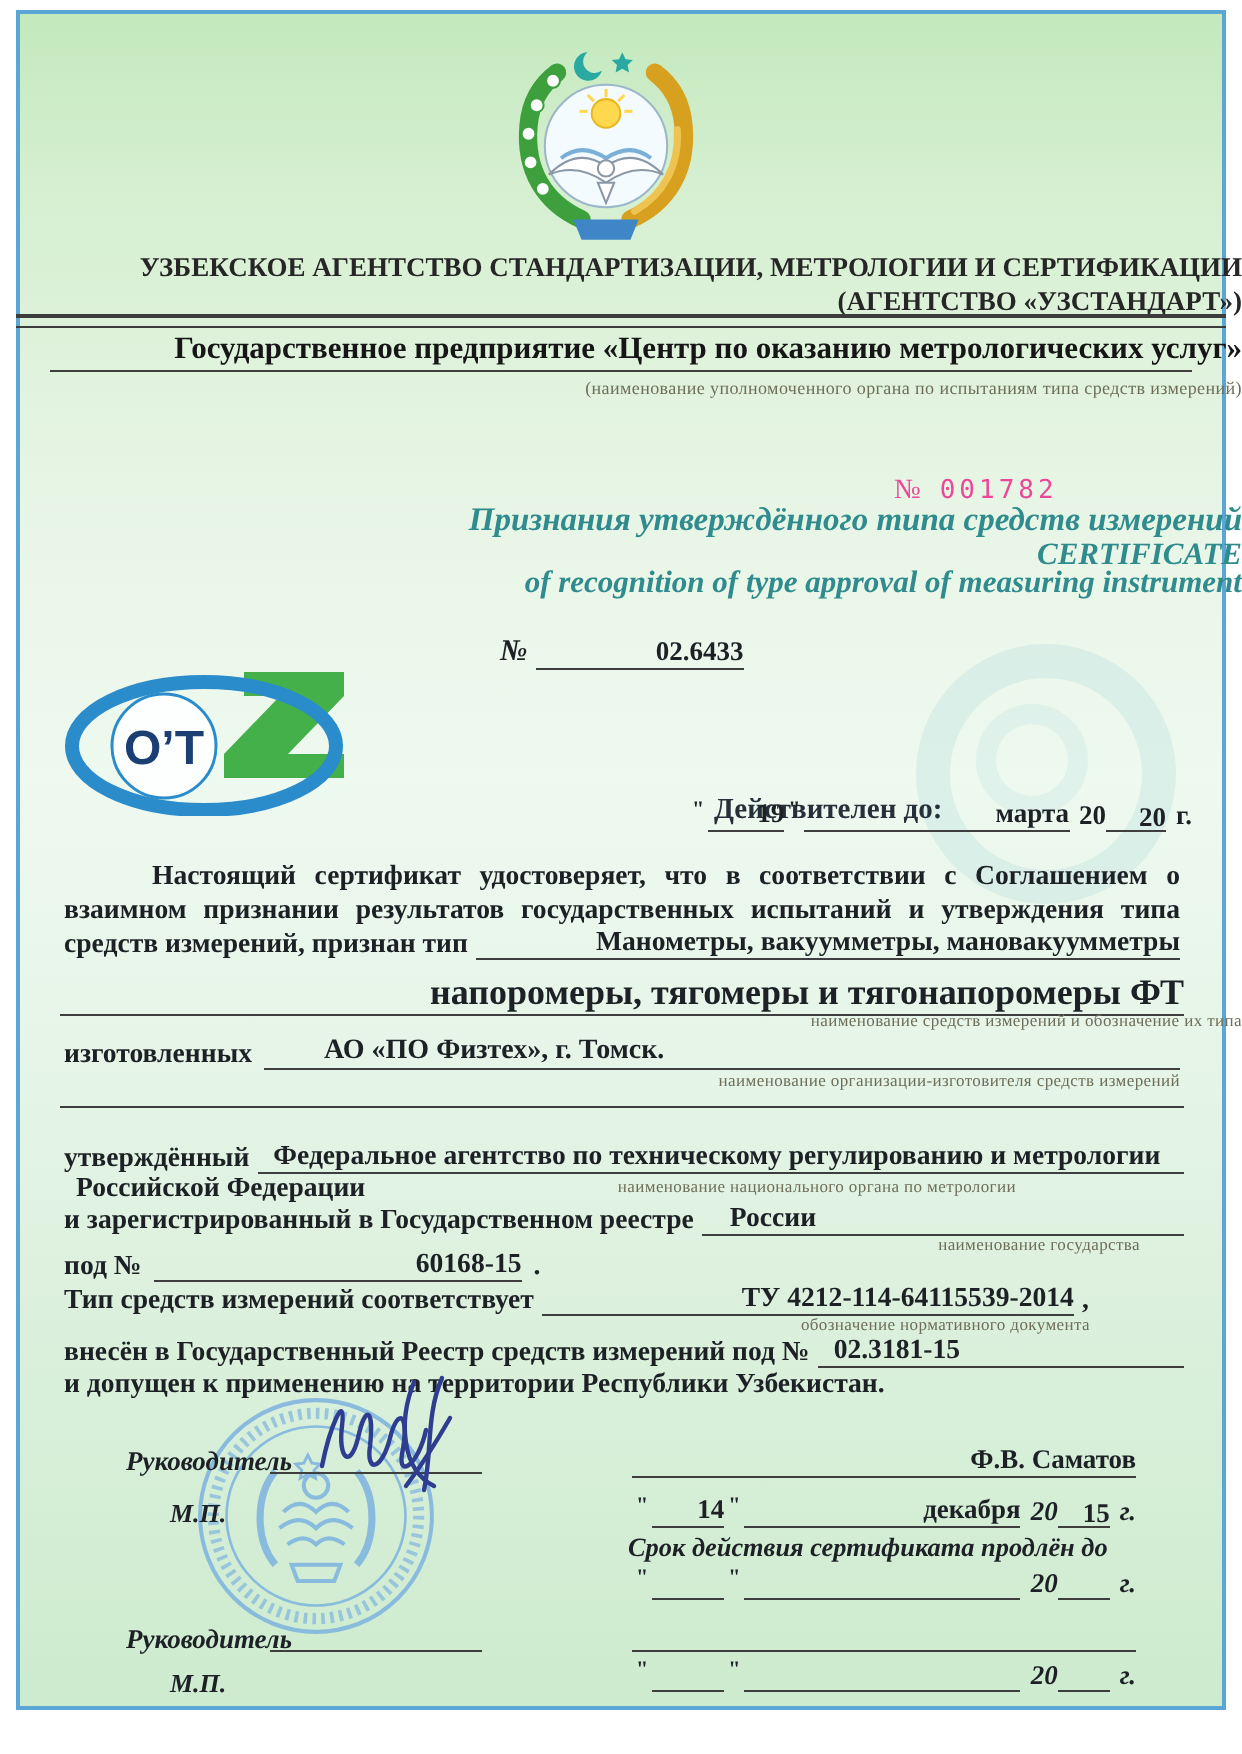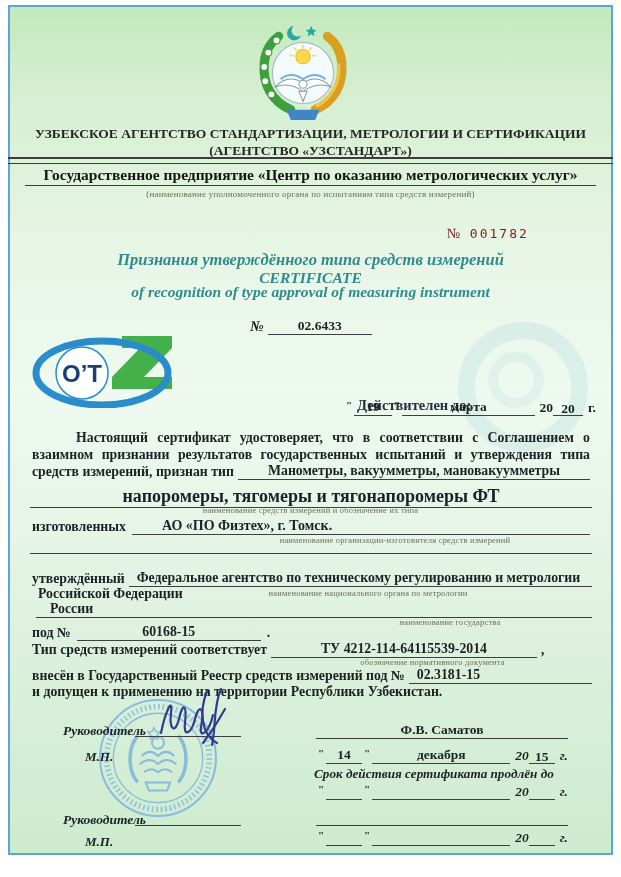--- a/index.html
+++ b/index.html
@@ -5,21 +5,21 @@
   html,body{margin:0;padding:0;background:#ffffff;}
   .page{position:relative;width:621px;height:877px;background:#fff;overflow:hidden;
         font-family:"Liberation Serif", serif;color:#1d2126;}
   .frame{position:absolute;left:8px;top:5px;width:601px;height:846px;border:2px solid #5aa7d6;
          background:linear-gradient(180deg,#c3e9bd 0%,#d5efd0 10%,#e7f5e5 28%,#eef9ef 45%,#e8f6ea 58%,#ddf1de 75%,#d2edd3 92%,#cdebce 100%);}
   .watermark{position:absolute;left:458px;top:322px;width:96px;height:96px;border-radius:50%;
              border:17px solid rgba(150,205,215,.20);}
   .watermark2{position:absolute;left:488px;top:352px;width:36px;height:36px;border-radius:50%;
              border:10px solid rgba(150,205,215,.16);}
   .abs{position:absolute;}
-  .c{text-align:center;}
+  .c{text-align:right;}
   .b{font-weight:bold;}
   .i{font-style:italic;}
   .cap{font-size:8.5px;color:#6e6e58;letter-spacing:.2px;}
   .ul{border-bottom:1px solid #3e3e3e;}
   .row{position:absolute;display:flex;align-items:flex-end;font-weight:bold;font-size:13.8px;color:#1d2126;}
   .lbl{white-space:nowrap;}
   .fill{border-bottom:1px solid #3e3e3e;white-space:nowrap;overflow:hidden;}
   .just{text-align:justify;text-align-last:justify;}
   .drow{position:absolute;display:flex;align-items:flex-end;font-size:13.5px;font-weight:bold;color:#1d2126;}
   .q{display:inline-block;font-size:11px;margin:0 2px;transform:translateY(-5px);}
@@ -64,21 +64,21 @@
   </svg>
 
   <div class="abs c b z2" style="left:0;top:126px;width:621px;font-size:13.5px;color:#262626;">УЗБЕКСКОЕ АГЕНТСТВО СТАНДАРТИЗАЦИИ,  МЕТРОЛОГИИ И СЕРТИФИКАЦИИ</div>
   <div class="abs c b z2" style="left:0;top:143px;width:621px;font-size:13.5px;color:#262626;">(АГЕНТСТВО «УЗСТАНДАРТ»)</div>
   <div class="rule2 z2" style="top:157px;"></div>
 
   <div class="abs c b z2" style="left:0;top:166px;width:621px;font-size:15.5px;color:#161616;">Государственное предприятие «Центр по оказанию метрологических услуг»</div>
   <div class="abs ul z2" style="left:25px;top:185px;width:571px;"></div>
   <div class="abs c cap z2" style="left:0;top:189px;width:621px;font-size:9px;">(наименование уполномоченного органа по испытаниям типа средств измерений)</div>
 
-  <div class="abs z2" style="left:447px;top:226px;font-size:14px;color:#7f1d1d;">
+  <div class="abs z2" style="left:447px;top:238px;font-size:14px;color:#ec4899;">
     <span>№</span>
     <span style="font-family:'DejaVu Sans Mono',monospace;font-size:13px;letter-spacing:2px;margin-left:6px;">001782</span>
   </div>
   <div class="abs c b i z2" style="left:0;top:250px;width:621px;font-size:16.5px;color:#2f8b8d;">Признания утверждённого типа средств измерений</div>
   <div class="abs c b i z2" style="left:0;top:269px;width:621px;font-size:15.5px;color:#2f8b8d;">CERTIFICATE</div>
   <div class="abs c b i z2" style="left:0;top:283px;width:621px;font-size:15.5px;color:#2f8b8d;">of recognition of type approval of measuring instrument</div>
 
   <div class="row z2" style="left:250px;top:318px;width:130px;">
     <span class="i b" style="font-size:15px;">№</span>
     <span class="fill c" style="width:104px;margin-left:4px;font-size:13.5px;">02.6433</span>
@@ -123,20 +123,21 @@
   <div class="abs ul z2" style="left:30px;top:540px;width:562px;height:13px;"></div>
 
   <div class="row" style="left:32px;top:570px;width:560px;">
     <span class="lbl">утверждённый</span>
     <span class="fill" style="flex:1;margin-left:4px;padding-left:8px;">Федеральное агентство по техническому регулированию и метрологии</span>
   </div>
   <div class="abs b z2" style="left:38px;top:586px;font-size:13.8px;">Российской Федерации</div>
   <div class="abs c cap z2" style="left:228px;top:588px;width:280px;">наименование национального органа по метрологии</div>
 
   <div class="row" style="left:32px;top:601px;width:560px;">
+    <span class="lbl">и зарегистрированный в Государственном реестре</span>
     <span class="fill" style="flex:1;margin-left:4px;padding-left:14px;">России</span>
   </div>
   <div class="abs c cap z2" style="left:330px;top:617px;width:240px;">наименование государства</div>
 
   <div class="row" style="left:32px;top:624px;width:560px;">
     <span class="lbl">под №</span>
     <span class="fill c" style="width:184px;margin-left:6px;">60168-15</span>
     <span style="margin-left:6px;">.</span>
   </div>
 

